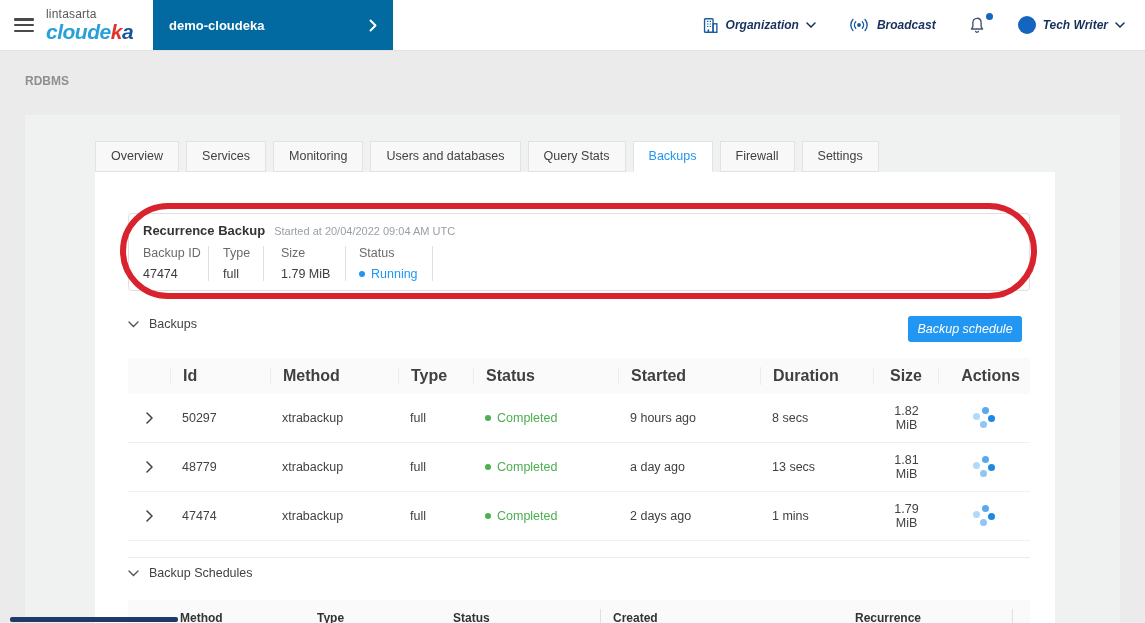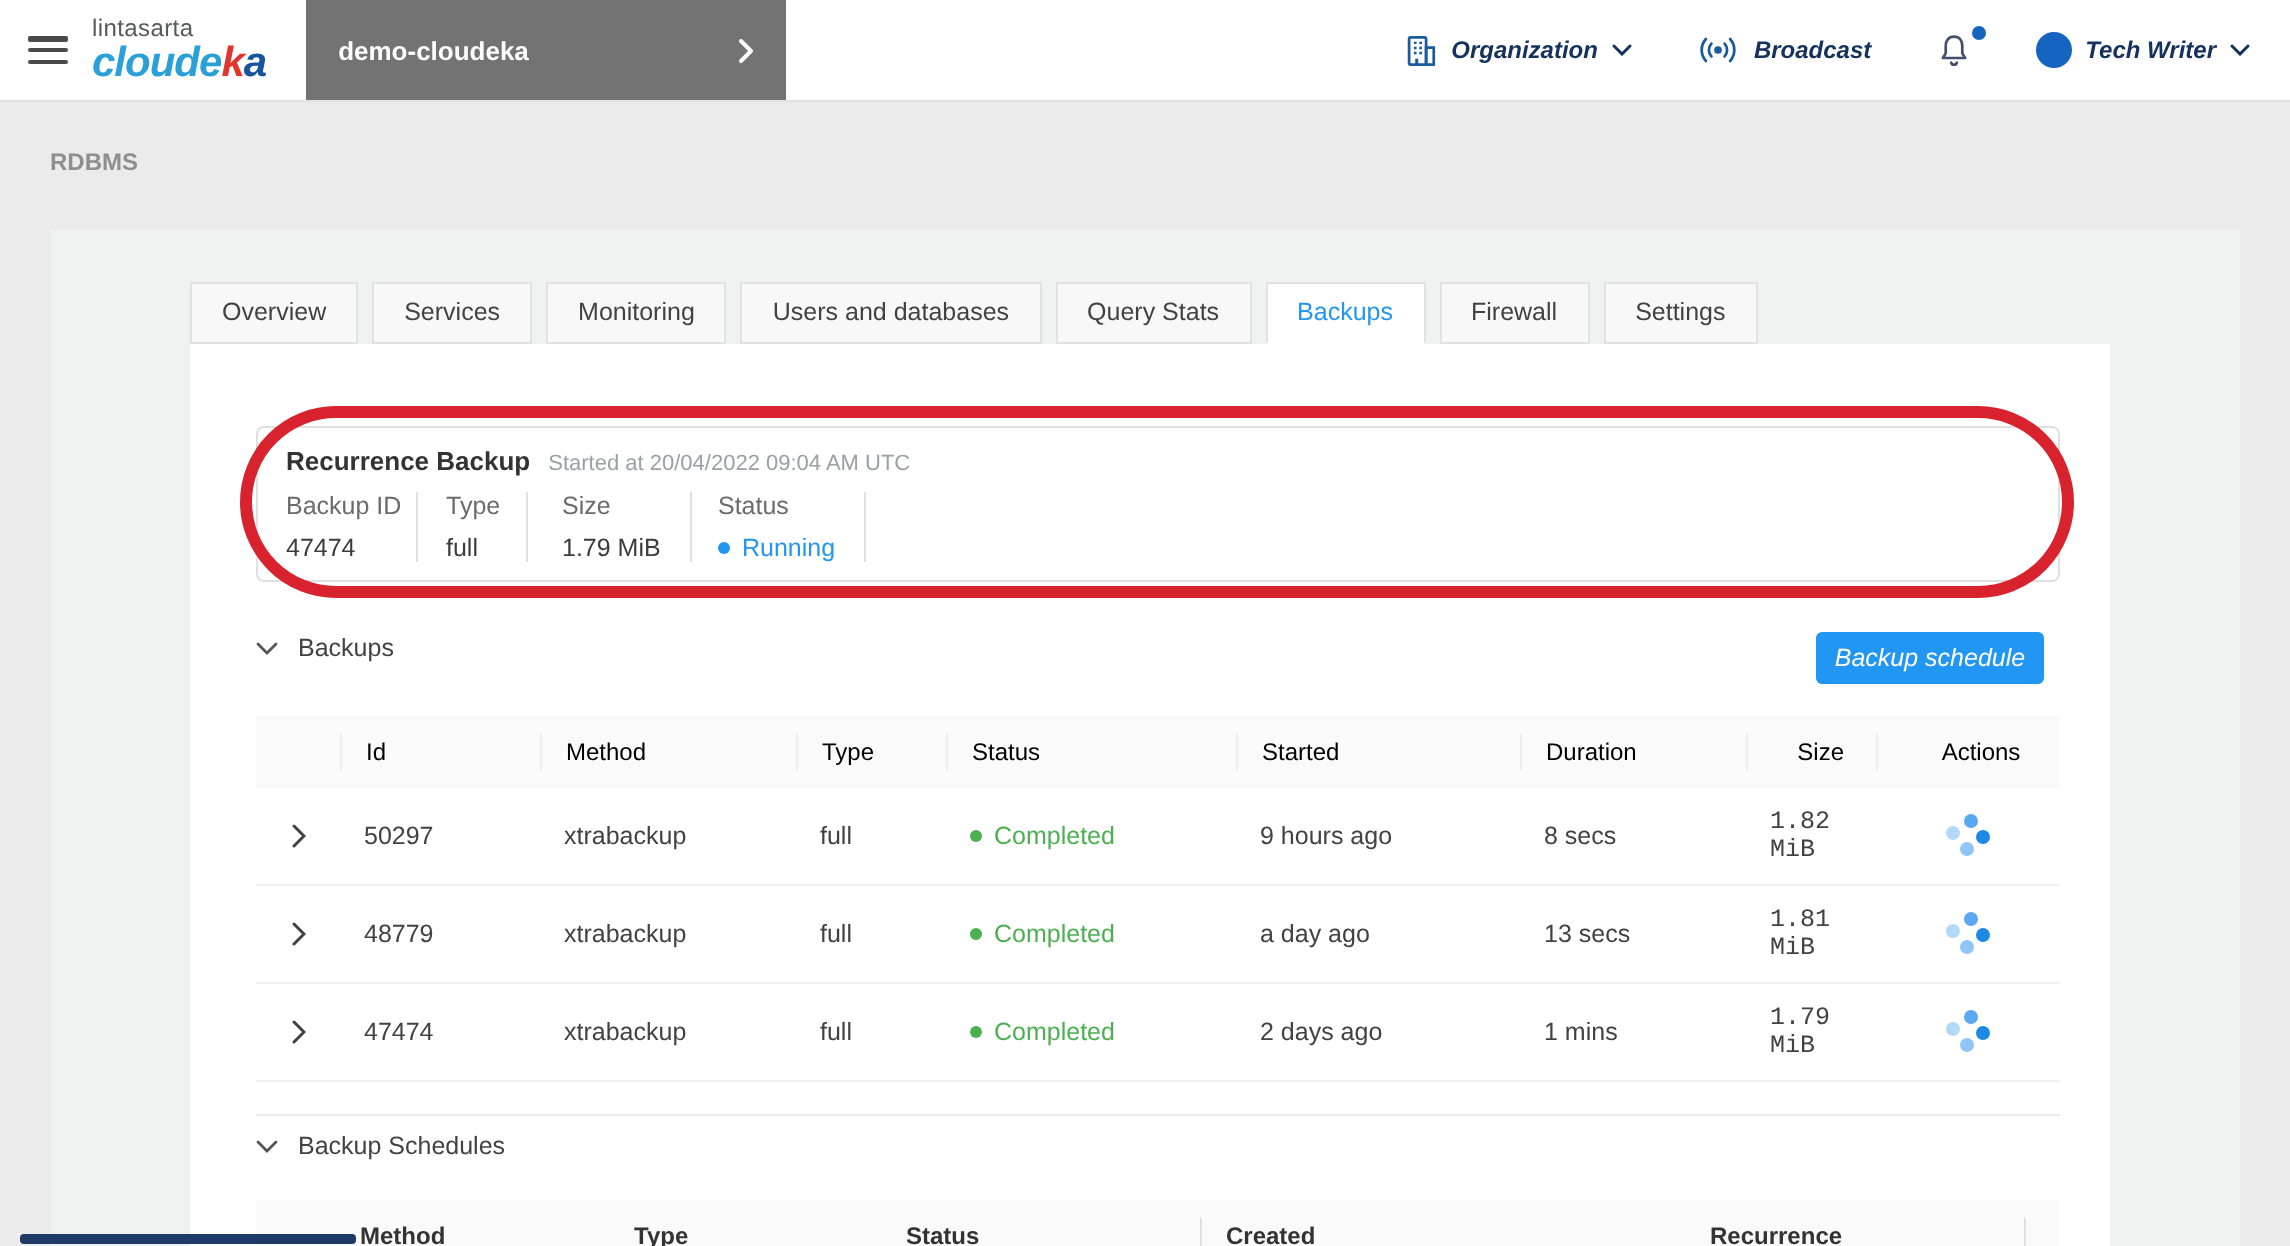--- a/index.html
+++ b/index.html
@@ -9,21 +9,21 @@
   
   .header { position:absolute; left:0; top:0; width:1145px; height:50px; background:#fff;
             display:flex; align-items:center; z-index:4; box-shadow:0 1px 0 #e2e2e2; }
   .hamburger { margin-left:14px; width:20px; height:14px; display:flex; flex-direction:column;
                justify-content:space-between; cursor:pointer; }
   .hamburger span { display:block; height:2.5px; background:#4a4a4a; border-radius:1px; }
   .logo { margin-left:12px; line-height:1; }
   .logo-top { font-size:12px; color:#58595b; letter-spacing:.2px; }
   .logo-brand { font-size:21px; font-weight:800; font-style:italic; letter-spacing:-.5px; margin-top:1px; }
   .logo-brand .b1 { color:#2aa0d8; } .logo-brand .b2 { color:#e2342b; } .logo-brand .b3 { color:#16549c; }
-  .project-btn { margin-left:20px; width:240px; height:50px; background:#737373; color:#fff;
+  .project-btn { margin-left:20px; width:240px; height:50px; background:#0369a1; color:#fff;
                  display:flex; align-items:center; padding:0 16px; cursor:pointer; }
   .project-btn .plabel { font-size:13px; font-weight:700; }
   .project-btn .pchev { margin-left:auto; display:flex; }
   .header-right { margin-left:auto; margin-right:20px; display:flex; align-items:center; gap:32px;
                   color:#16325c; font-size:12px; font-weight:700; }
   .hgroup { display:flex; align-items:center; gap:7px; cursor:pointer;font-style:italic; }
   .bell-wrap { position:relative; display:flex; }
   .bell-dot { position:absolute; top:-3px; right:-7px; width:7px; height:7px; border-radius:50%; background:#1565c0; }
   .avatar { width:18px; height:18px; border-radius:50%; background:#1464c0; }
 
@@ -69,28 +69,28 @@
                   color:#424242; cursor:pointer; }
   .sec-backups { left:33px; top:145px; }
   .sec-schedules { left:33px; top:394px; }
   .schedule-btn { position:absolute; left:813px; top:144px; width:114px; height:26px; background:#2196f3;
                   color:#fff; font-size:12.5px; border:none; border-radius:3px; cursor:pointer;
                   display:flex; align-items:center; justify-content:center;font-style:italic; }
 
   
   .btable { position:absolute; left:33px; top:186px; width:902px; }
   .bgrid { display:grid; grid-template-columns:42px 100px 128px 75px 145px 142px 113px 65px 1fr; align-items:center; }
-  .thead { height:36px; background:#fafafa; font-size:12px; font-weight:400; color:#000000; }
+  .thead { height:36px; background:#fafafa; font-size:16px; font-weight:700; color:#404040; }
   .thead > div { display:flex; align-items:center; height:18px; }
   .thead > div + div { border-left:1px solid #ececec; padding-left:12px; }
   .thead .c-size { justify-content:flex-end; padding-right:16px; }
   .thead .c-actions { justify-content:center; }
   .trow { height:49px; background:#fff; border-bottom:1px solid #f0f0f0; font-size:12.5px; color:#424242; }
   .trow > div + div { padding-left:12px; }
-  .cell-size { text-align:left; padding-right:10px !important;font-family:Liberation Mono, monospace; }
+  .cell-size { text-align:center; padding-right:10px !important; }
   .cell-actions { display:flex; justify-content:center; padding-left:0 !important; }
   .expand-cell { display:flex; justify-content:center; cursor:pointer; }
   .dots-icon { position:relative; width:22px; height:22px; cursor:pointer; }
   .dots-icon span { position:absolute; width:7px; height:7px; border-radius:50%; }
   .dots-icon .d1 { left:9px; top:0; background:#5aa9f0; }
   .dots-icon .d2 { left:15px; top:8px; background:#1e88e5; }
   .dots-icon .d3 { left:0; top:6px; background:#b3d9f8; }
   .dots-icon .d4 { left:7px; top:14px; background:#90c5f5; }
 
   .hr-divider { position:absolute; left:33px; top:385px; width:902px; height:1px; background:#ececec; }

